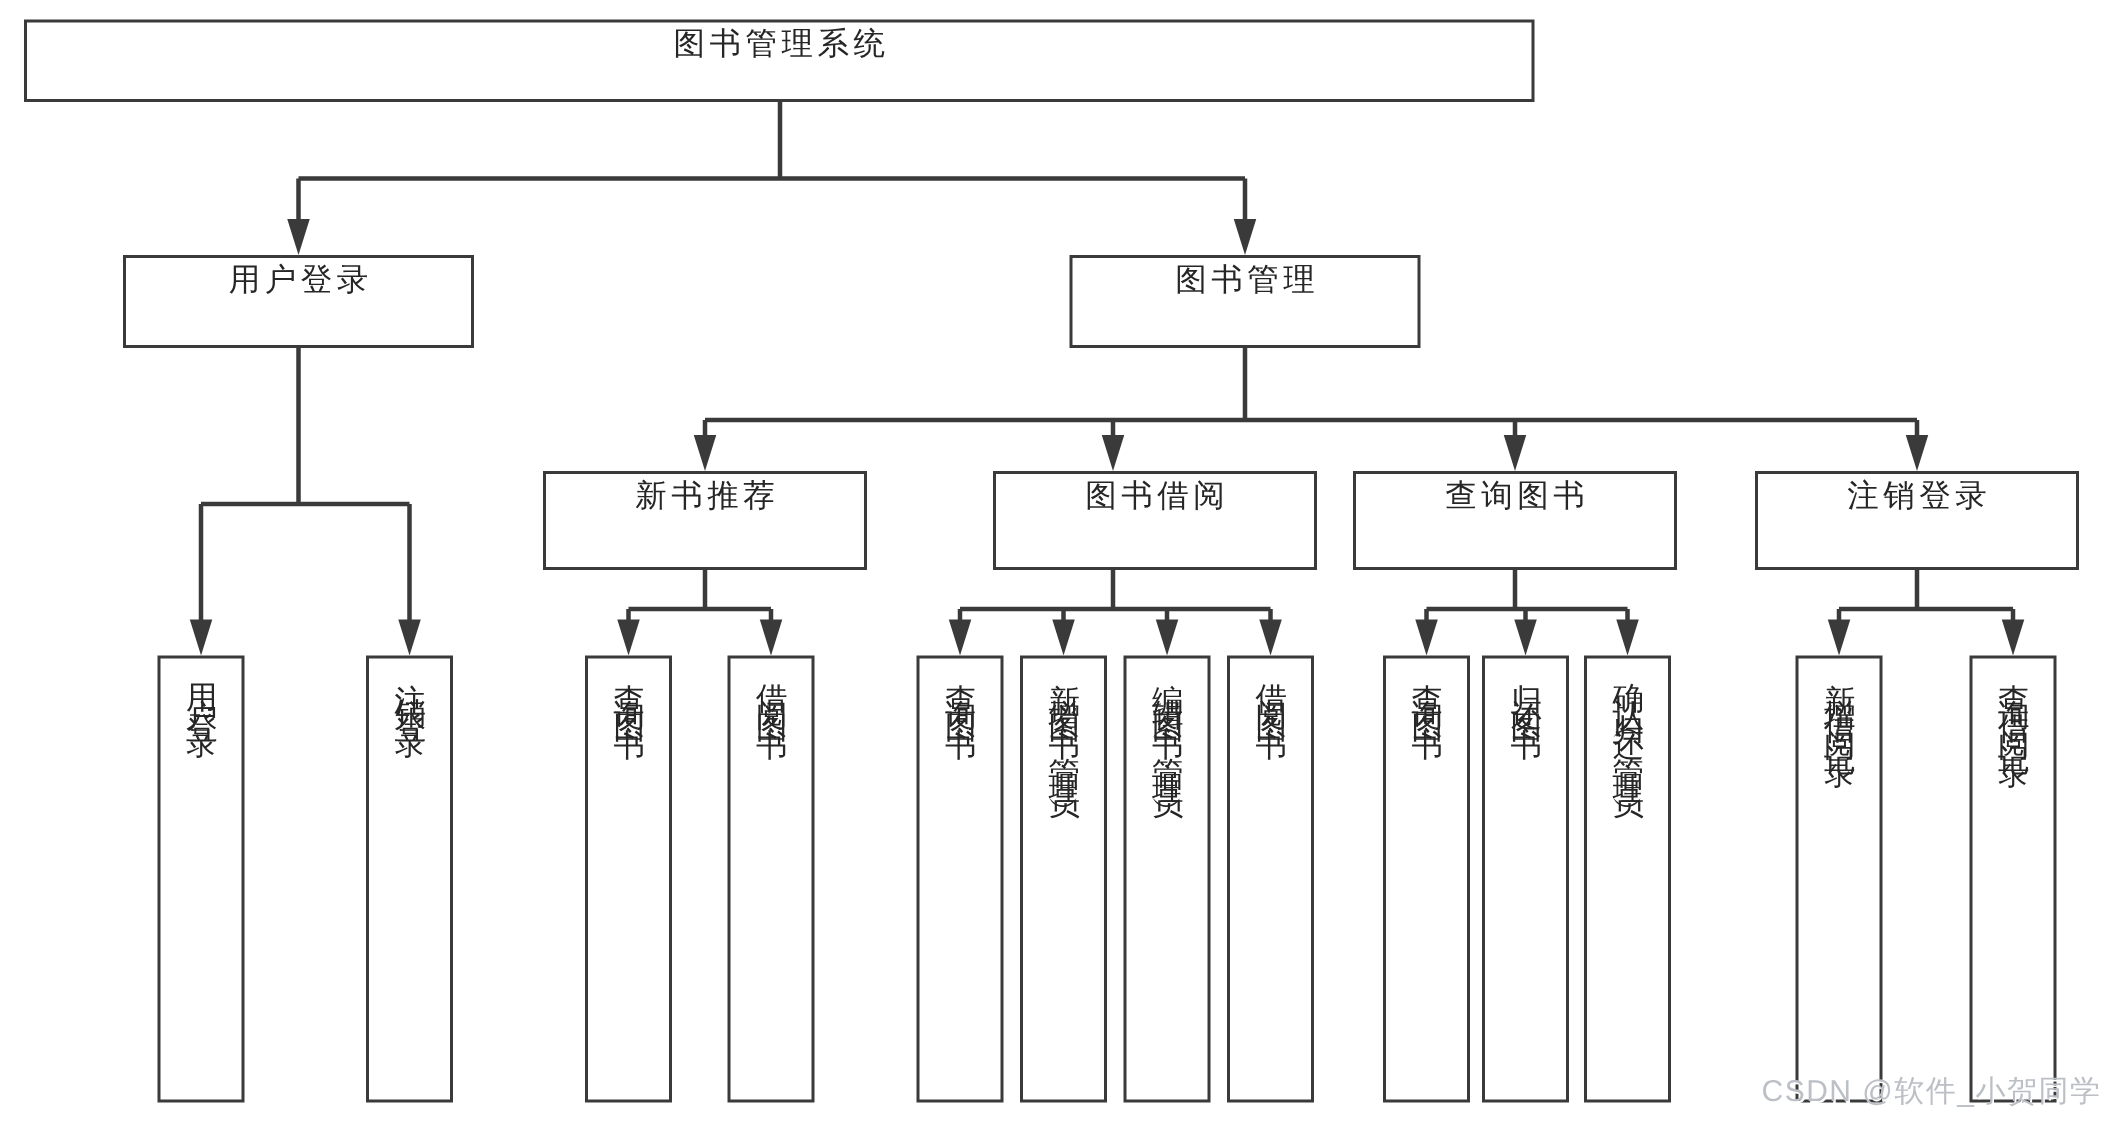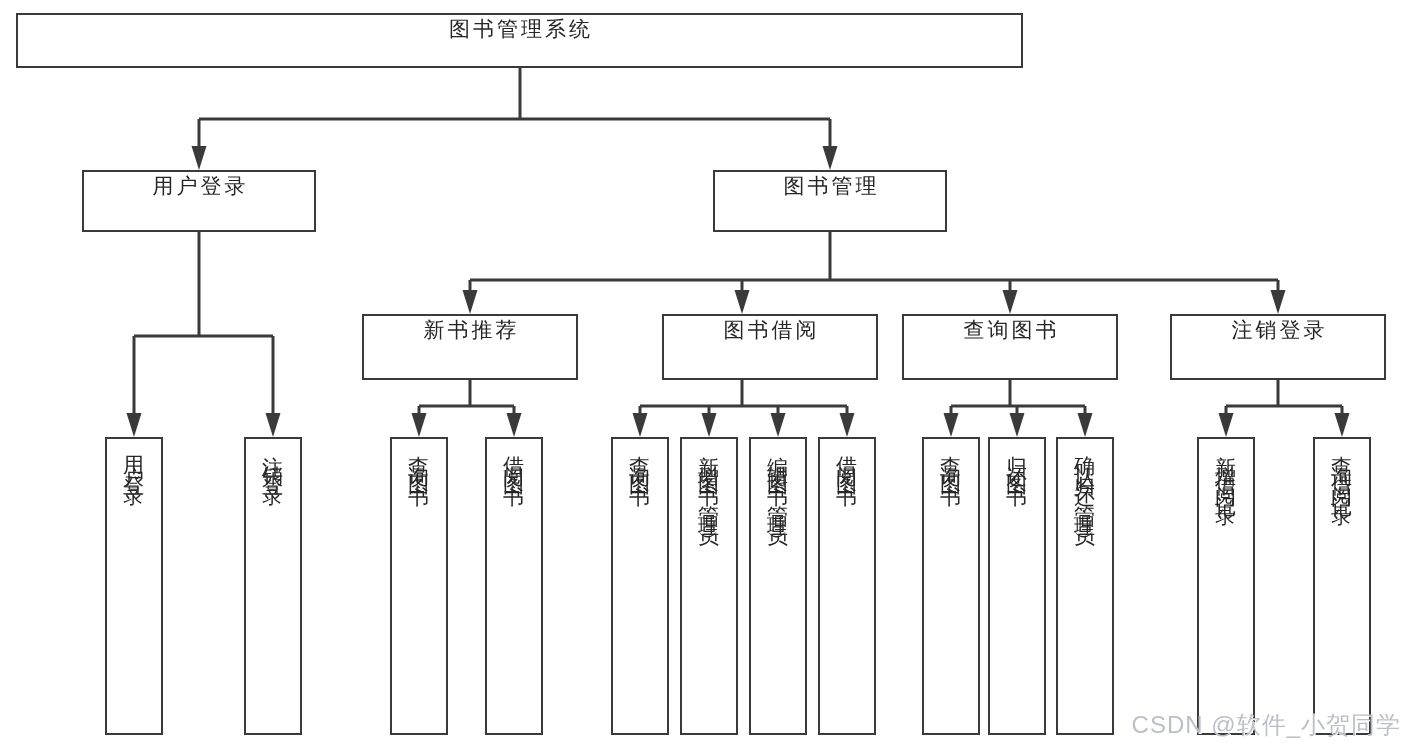--- a/index.html
+++ b/index.html
@@ -55,21 +55,21 @@
     text-orientation: mixed;
     letter-spacing: 10px;
     text-indent: 0;
     line-height: 1;
     white-space: normal;
   }
   .watermark {
     position: absolute;
     right: 4px;
     bottom: 6px;
-    font-size: 24px;
+    font-size: 20px;
     letter-spacing: 1px;
     color: var(--watermark-color);
     z-index: 5;
     text-shadow: 1px 1px 0 #ffffff;
   }
 </style>
 </head>
 <body>
 
 <div class="canvas">

